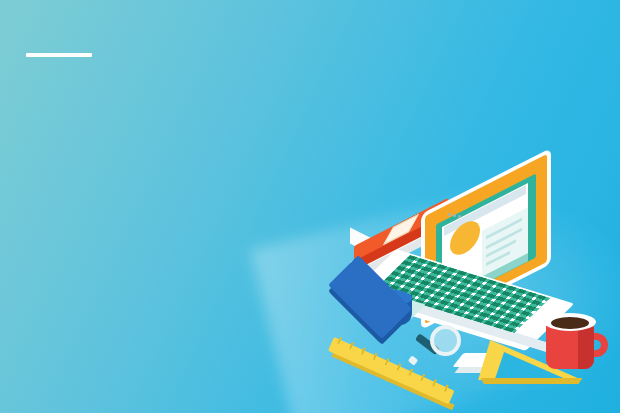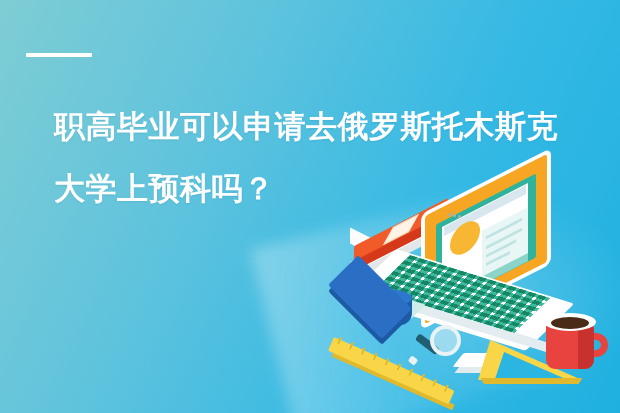--- a/index.html
+++ b/index.html
@@ -371,21 +371,20 @@
 </head>
 <body>
 
 <div id="banner">
 
   <div class="light-wash"></div>
   <div class="glow-blue"></div>
 
   <div class="rule"></div>
 
-  <div class="headline">职高毕业可以申请去俄罗斯托木斯克大学上预科吗？</div>
 
   <div class="illus">
 
     <div class="book-bot"></div>
     <div class="book-bot-side"></div>
     <div class="book-edge"></div>
     <div class="book-top"></div>
     <div class="book-top-side"></div>
     <div class="book-label"></div>
 

